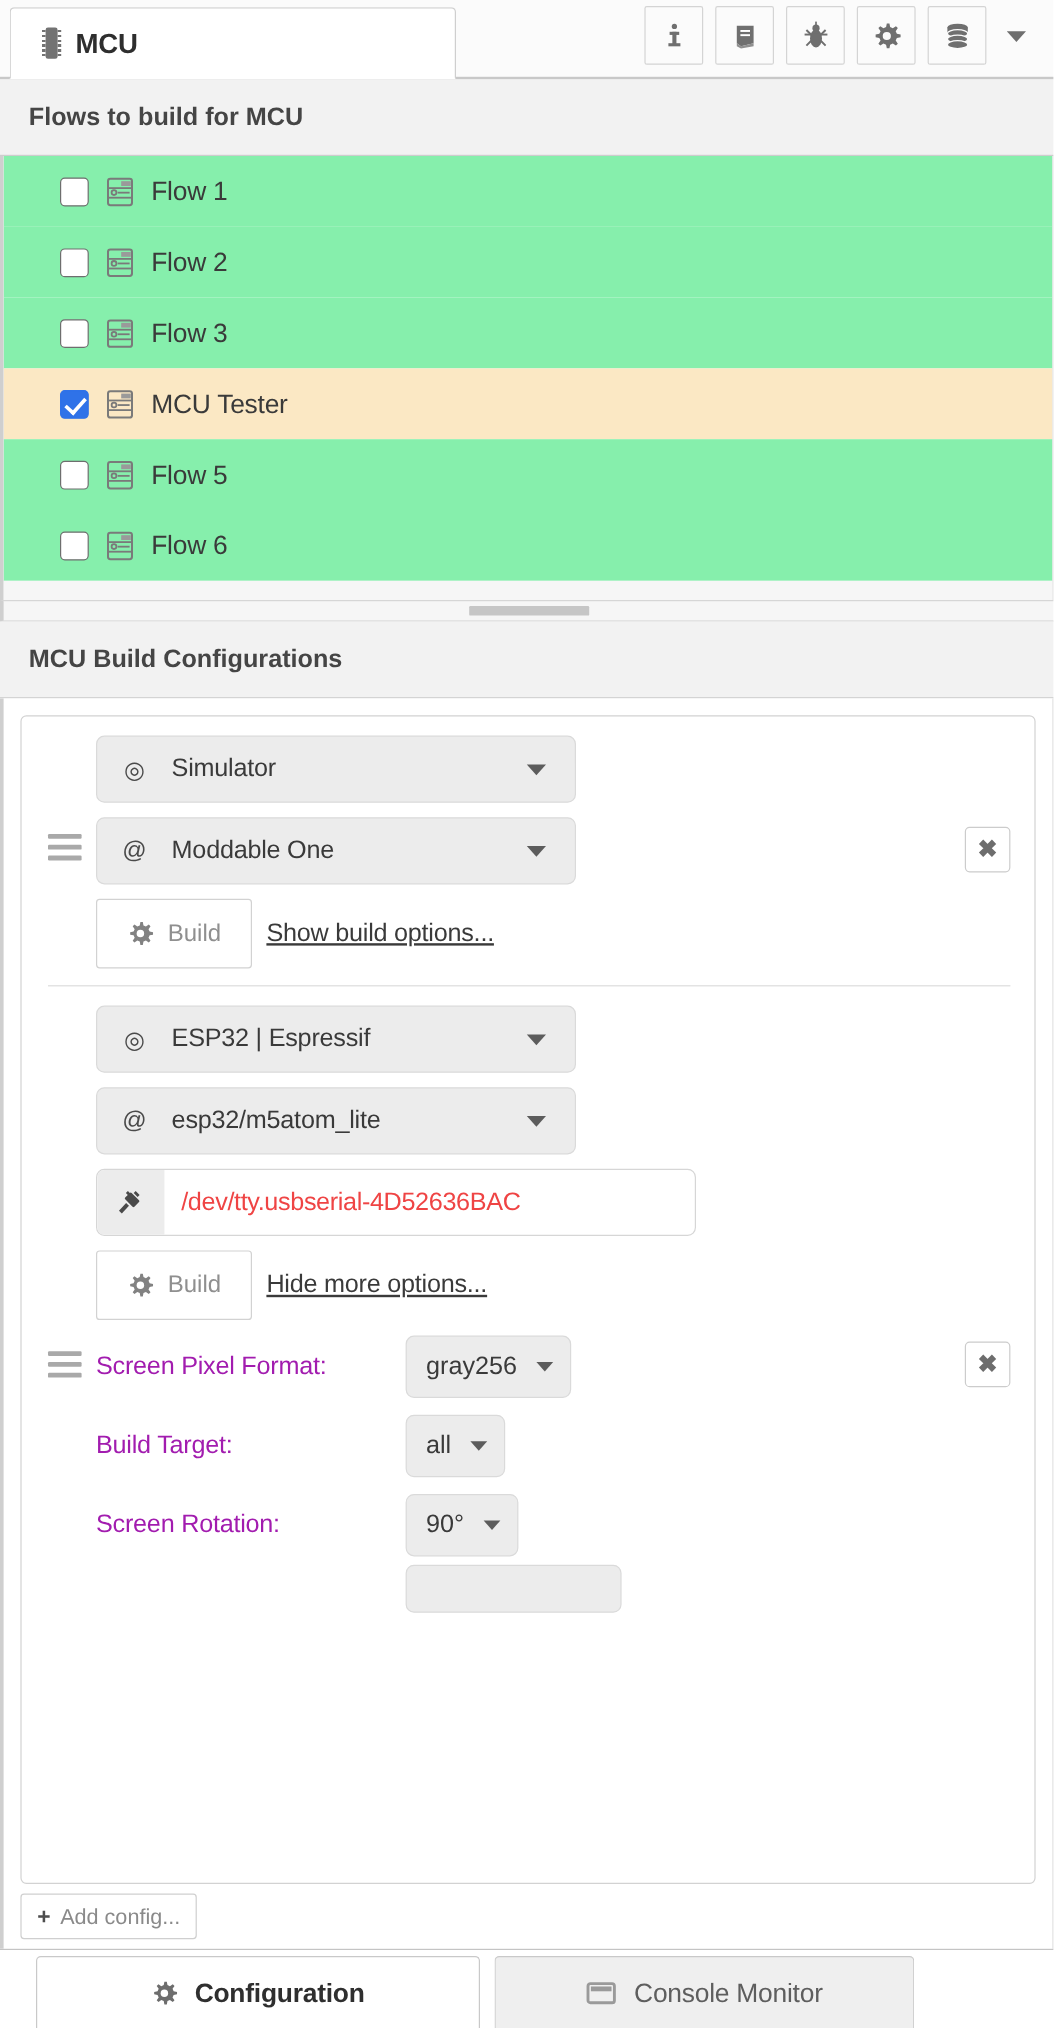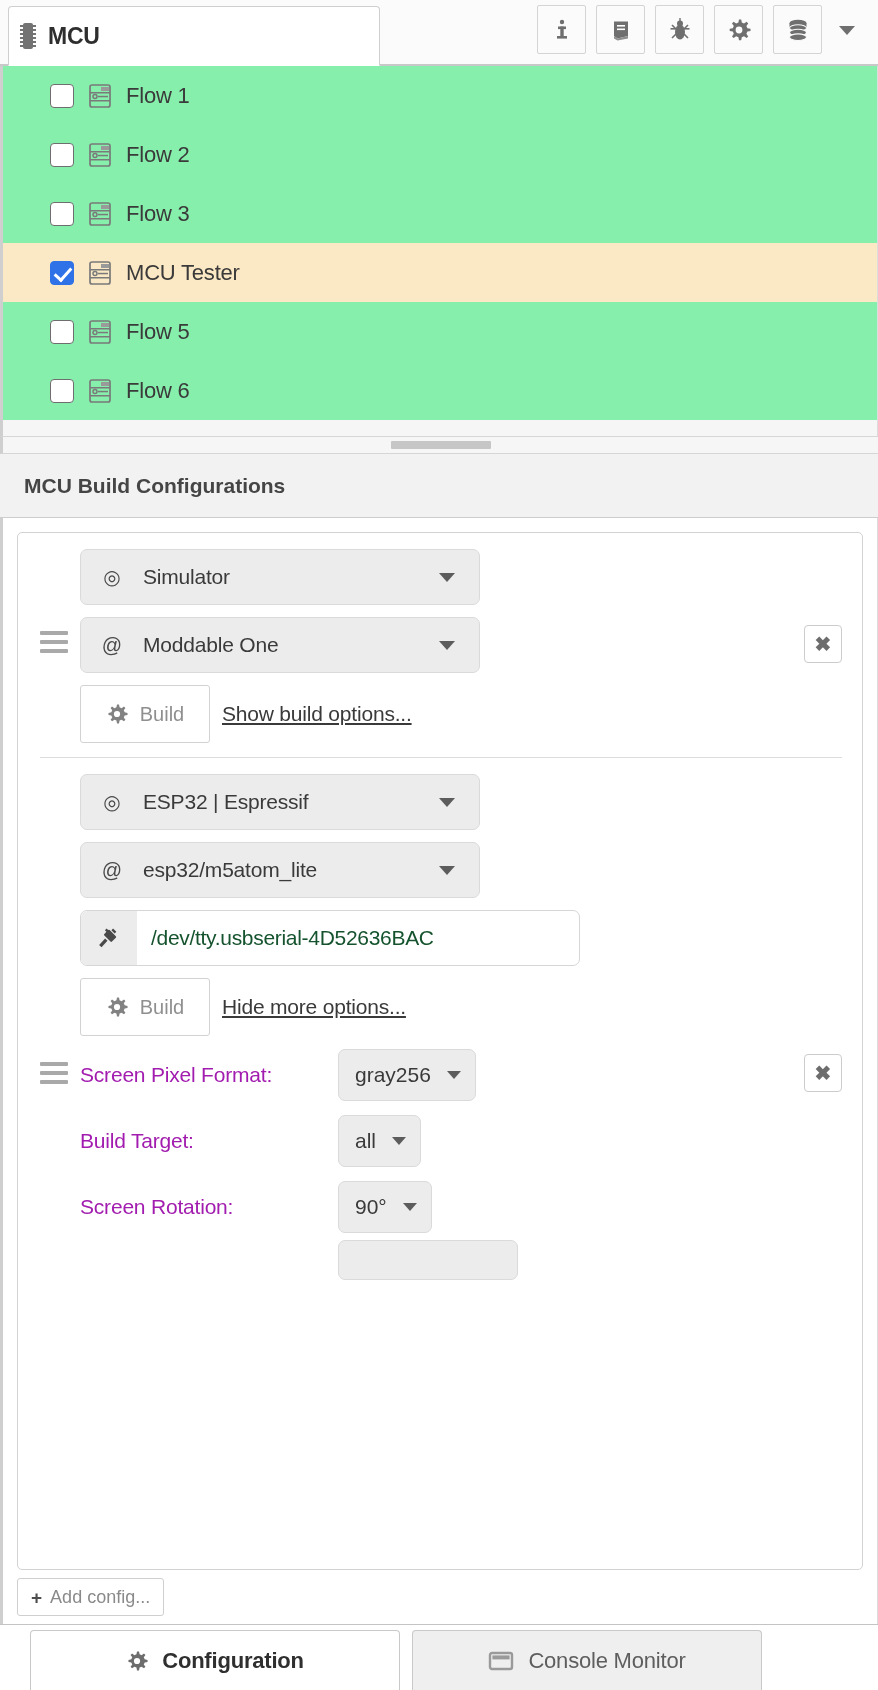--- a/index.html
+++ b/index.html
@@ -33,21 +33,21 @@
   .doc-tab {
     margin-left: 8px;
     width: 372px;
     height: 60px;
     background: #ffffff;
     border: 1px solid #cfcfcf;
     border-bottom: 1px solid #ffffff;
     border-radius: 4px 4px 0 0;
     display: flex;
     align-items: center;
-    padding-left: 11px;
+    padding-left: 26px;
     gap: 12px;
     position: relative;
     z-index: 3;
     margin-bottom: -2px;
   }
   .doc-tab-title {
     font-size: 23px;
     font-weight: bold;
     color: #2e2e2e;
     letter-spacing: -0.2px;
@@ -252,21 +252,21 @@
     overflow: hidden;
   }
   .port-icon-box {
     width: 56px; height: 100%;
     background: #ececec;
     display: flex; align-items: center; justify-content: center;
     flex: 0 0 auto;
   }
   .port-text {
     font-size: 21px;
-    color: #14532d;
+    color: #ef4444;
     padding-left: 14px;
     letter-spacing: -0.3px;
   }
   .build-row {
     display: flex;
     align-items: center;
     margin-left: 62px;
     gap: 12px;
     margin-bottom: 4px;
   }
@@ -435,20 +435,21 @@
         </svg>
       </div>
       <div class="caret-btn">
         <svg width="20" height="14" viewBox="0 0 20 14">
           <polygon points="2,3 18,3 10,12" fill="#6f6f6f"></polygon>
         </svg>
       </div>
     </div>
   </div>
 
+  <div class="section-header">Flows to build for MCU</div>
 
   <div class="flow-panel">
     <div class="flow-row">
       <span class="flow-cb"></span>
       <svg class="flow-icon" viewBox="0 0 24 26">
         <rect x="2" y="2" width="20" height="22" rx="2" fill="none" stroke="#7a7a7a" stroke-width="1.7"></rect>
         <rect x="2" y="9" width="20" height="1.5" fill="#7a7a7a"></rect>
         <rect x="2" y="17" width="20" height="1.5" fill="#7a7a7a"></rect>
         <rect x="13" y="4" width="8" height="4" fill="#9a9a9a"></rect>
         <circle cx="7" cy="13.5" r="2" fill="none" stroke="#7a7a7a" stroke-width="1.5"></circle>

